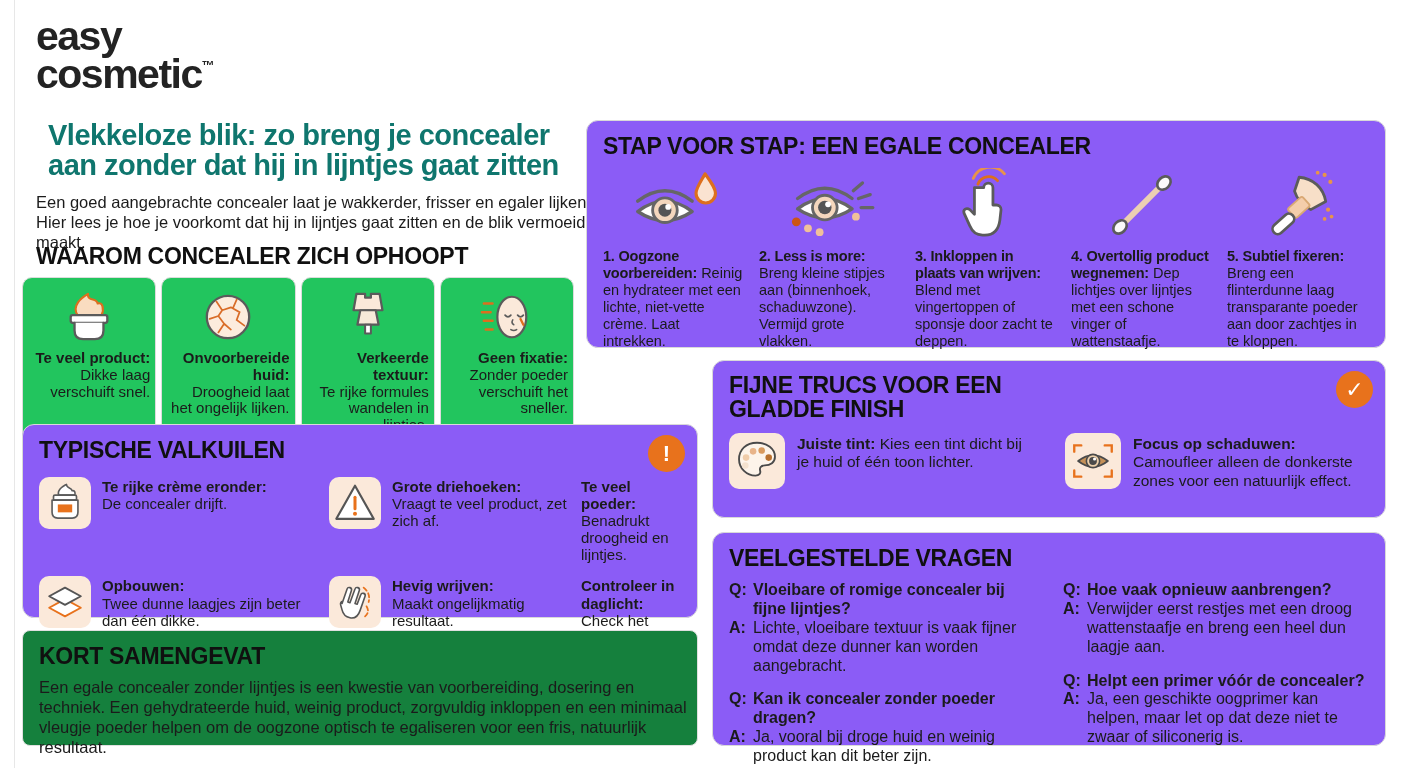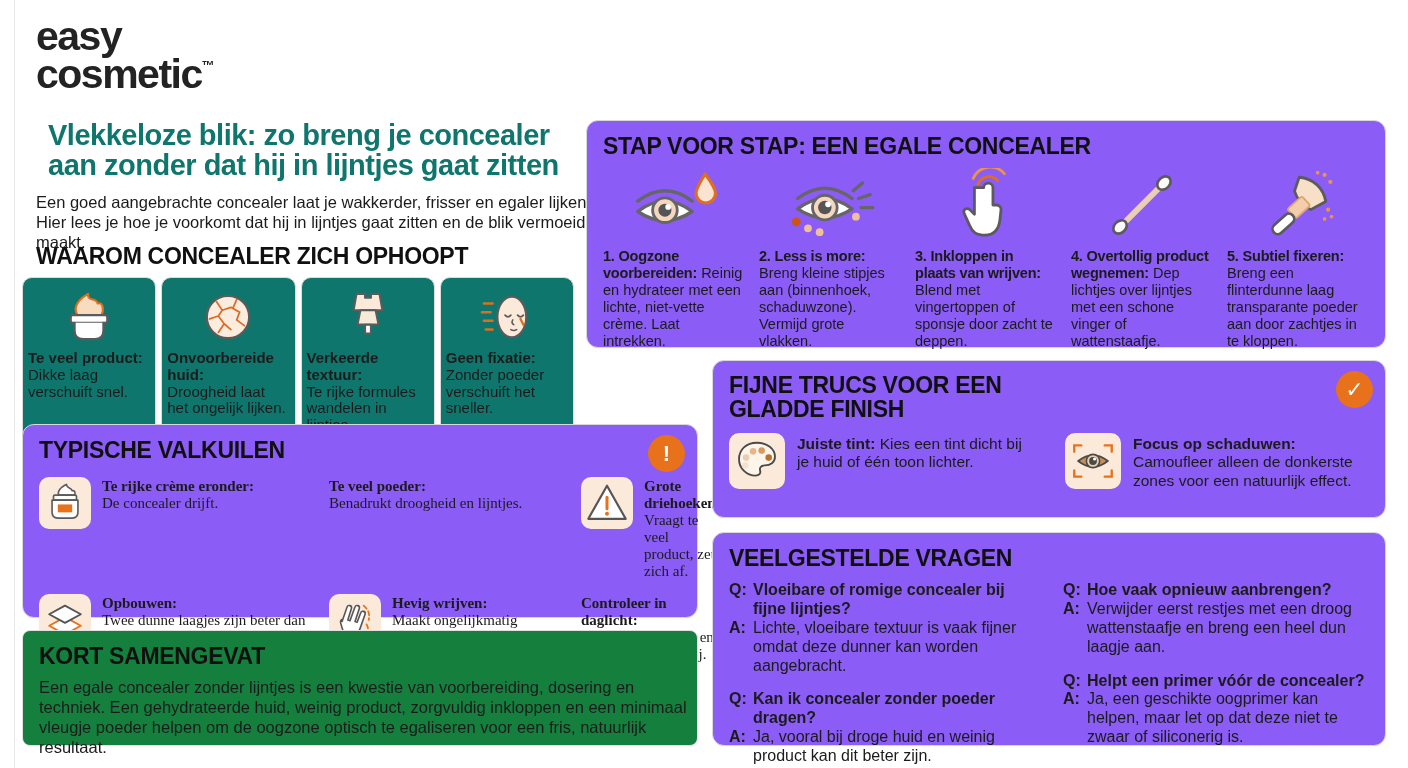--- a/index.html
+++ b/index.html
@@ -16,22 +16,22 @@
   
   .h1 { position:absolute; left:48px; top:121px; width:552px; font-size:29px; font-weight:700;
     line-height:1.03; letter-spacing:-.5px; color:#0f766e; }
   .intro { position:absolute; left:36px; top:193px; width:566px; font-size:16.5px; line-height:1.2; }
 
   .sec-h { font-size:23px; font-weight:700; letter-spacing:-.3px; color:#101010; }
 
   
   .why-h { position:absolute; left:36px; top:243px; }
   .cards { position:absolute; left:22px; top:277px; width:552px; display:flex; gap:5px; align-items:stretch; }
-  .card { flex:1 1 0; background:#0f766e; border:1.5px solid #dcdcdc; border-radius:10px;
-    padding:10px 5px 9px; text-align:left; }
+  .card { flex:1 1 0; background:#22c55e; border:1.5px solid #dcdcdc; border-radius:10px;
+    padding:10px 5px 9px; text-align:right; }
   .card-icon { height:58px; display:flex; align-items:center; justify-content:center; margin-bottom:4px; }
   .card b { font-size:15px; display:block; line-height:1.12; }
   .card span { font-size:15px; display:block; line-height:1.12; }
 
   
   .box { position:absolute; background:#8b5cf6; border:1.5px solid #d9d9d9; border-radius:12px; padding:12px 16px; }
   .pitfalls-box { left:22px; top:424px; width:676px; height:194px; }
   .summary-box  { left:22px; top:630px; width:676px; height:116px; background:#15803d; border:1px solid #e0e0e0; border-radius:8px; }
   .steps-box    { left:586px; top:120px; width:800px; height:228px; }
   .tricks-box   { left:712px; top:360px; width:674px; height:158px; }
@@ -45,21 +45,21 @@
   .steps-grid { display:grid; grid-template-columns:repeat(5,1fr); gap:14px; margin-top:2px; }
   .step-icon { height:86px; display:flex; align-items:center; justify-content:center; }
   .step-text { font-size:14.5px; line-height:1.17; }
   .step-text b { letter-spacing:-.2px; }
 
   
   .pit-grid { display:grid; grid-template-columns:282px 244px 1fr; column-gap:8px; row-gap:13px; margin-top:13px; }
   .pit { display:flex; gap:11px; }
   .pit-icon { width:52px; height:52px; flex:none; background:#fbe9da; border-radius:10px;
     display:flex; align-items:center; justify-content:center; }
-  .pit-text { font-size:15px; line-height:1.14; padding-top:1px;font-family:Liberation Serif, serif; }
+  .pit-text { font-size:15px; line-height:1.14; padding-top:1px; }
   .pit-text b { display:block; }
 
   
   .summary-box p { margin-top:7px; font-size:16.5px; line-height:1.22; width:648px; }
 
   
   .tricks-h { width:310px; line-height:1.05; }
   .tricks-row { display:flex; gap:36px; margin-top:12px; }
   .trick { display:flex; gap:12px; width:300px; }
   .trick-icon { width:56px; height:56px; flex:none; background:#fbe9da; border-radius:10px;
@@ -144,31 +144,31 @@
           <svg viewBox="0 0 64 64" width="46" height="46">
             <path d="M23 21 C21 13 29 9 34 6 C34 12 41 10 42 15 C46 14 47 19 45 21 Z" fill="#fff" stroke="#5b5b5b" stroke-width="2.2" stroke-linejoin="round"></path>
             <rect x="16" y="21" width="32" height="7" rx="2" fill="#fff" stroke="#5b5b5b" stroke-width="2.3"></rect>
             <path d="M14 28 h36 v17 q0 8 -8 8 h-20 q-8 0 -8 -8 z" fill="#fff" stroke="#5b5b5b" stroke-width="2.3" stroke-linejoin="round"></path>
             <rect x="22" y="34" width="20" height="11" fill="#e8721c"></rect>
           </svg>
         </div>
         <div class="pit-text"><b>Te rijke crème eronder:</b><span>De concealer drijft.</span></div>
       </div>
       <div class="pit">
-        <div class="pit-text"><b>Te veel poeder:</b><span>Benadrukt droogheid en lijntjes.</span></div>
-      </div>
-      <div class="pit">
         <div class="pit-icon">
           <svg viewBox="0 0 64 64" width="46" height="46">
             <path d="M32 8 L58 54 H6 Z" fill="#fff" stroke="#555" stroke-width="3" stroke-linejoin="round"></path>
             <line x1="32" y1="24" x2="32" y2="40" stroke="#e8721c" stroke-width="4.2" stroke-linecap="round"></line>
             <circle cx="32" cy="47" r="2.8" fill="#e8721c"></circle>
           </svg>
         </div>
         <div class="pit-text"><b>Grote driehoeken:</b><span>Vraagt te veel product, zet zich af.</span></div>
+      </div>
+      <div class="pit">
+        <div class="pit-text"><b>Te veel poeder:</b><span>Benadrukt droogheid en lijntjes.</span></div>
       </div>
       <div class="pit">
         <div class="pit-icon">
           <svg viewBox="0 0 64 64" width="46" height="46">
             <path d="M32 28 L54 40 L32 52 L10 40 Z" fill="#fff" stroke="#e8721c" stroke-width="2.6" stroke-linejoin="round"></path>
             <path d="M32 12 L54 24 L32 36 L10 24 Z" fill="#fff" stroke="#555" stroke-width="2.6" stroke-linejoin="round"></path>
           </svg>
         </div>
         <div class="pit-text"><b>Opbouwen:</b><span>Twee dunne laagjes zijn beter dan één dikke.</span></div>
       </div>

